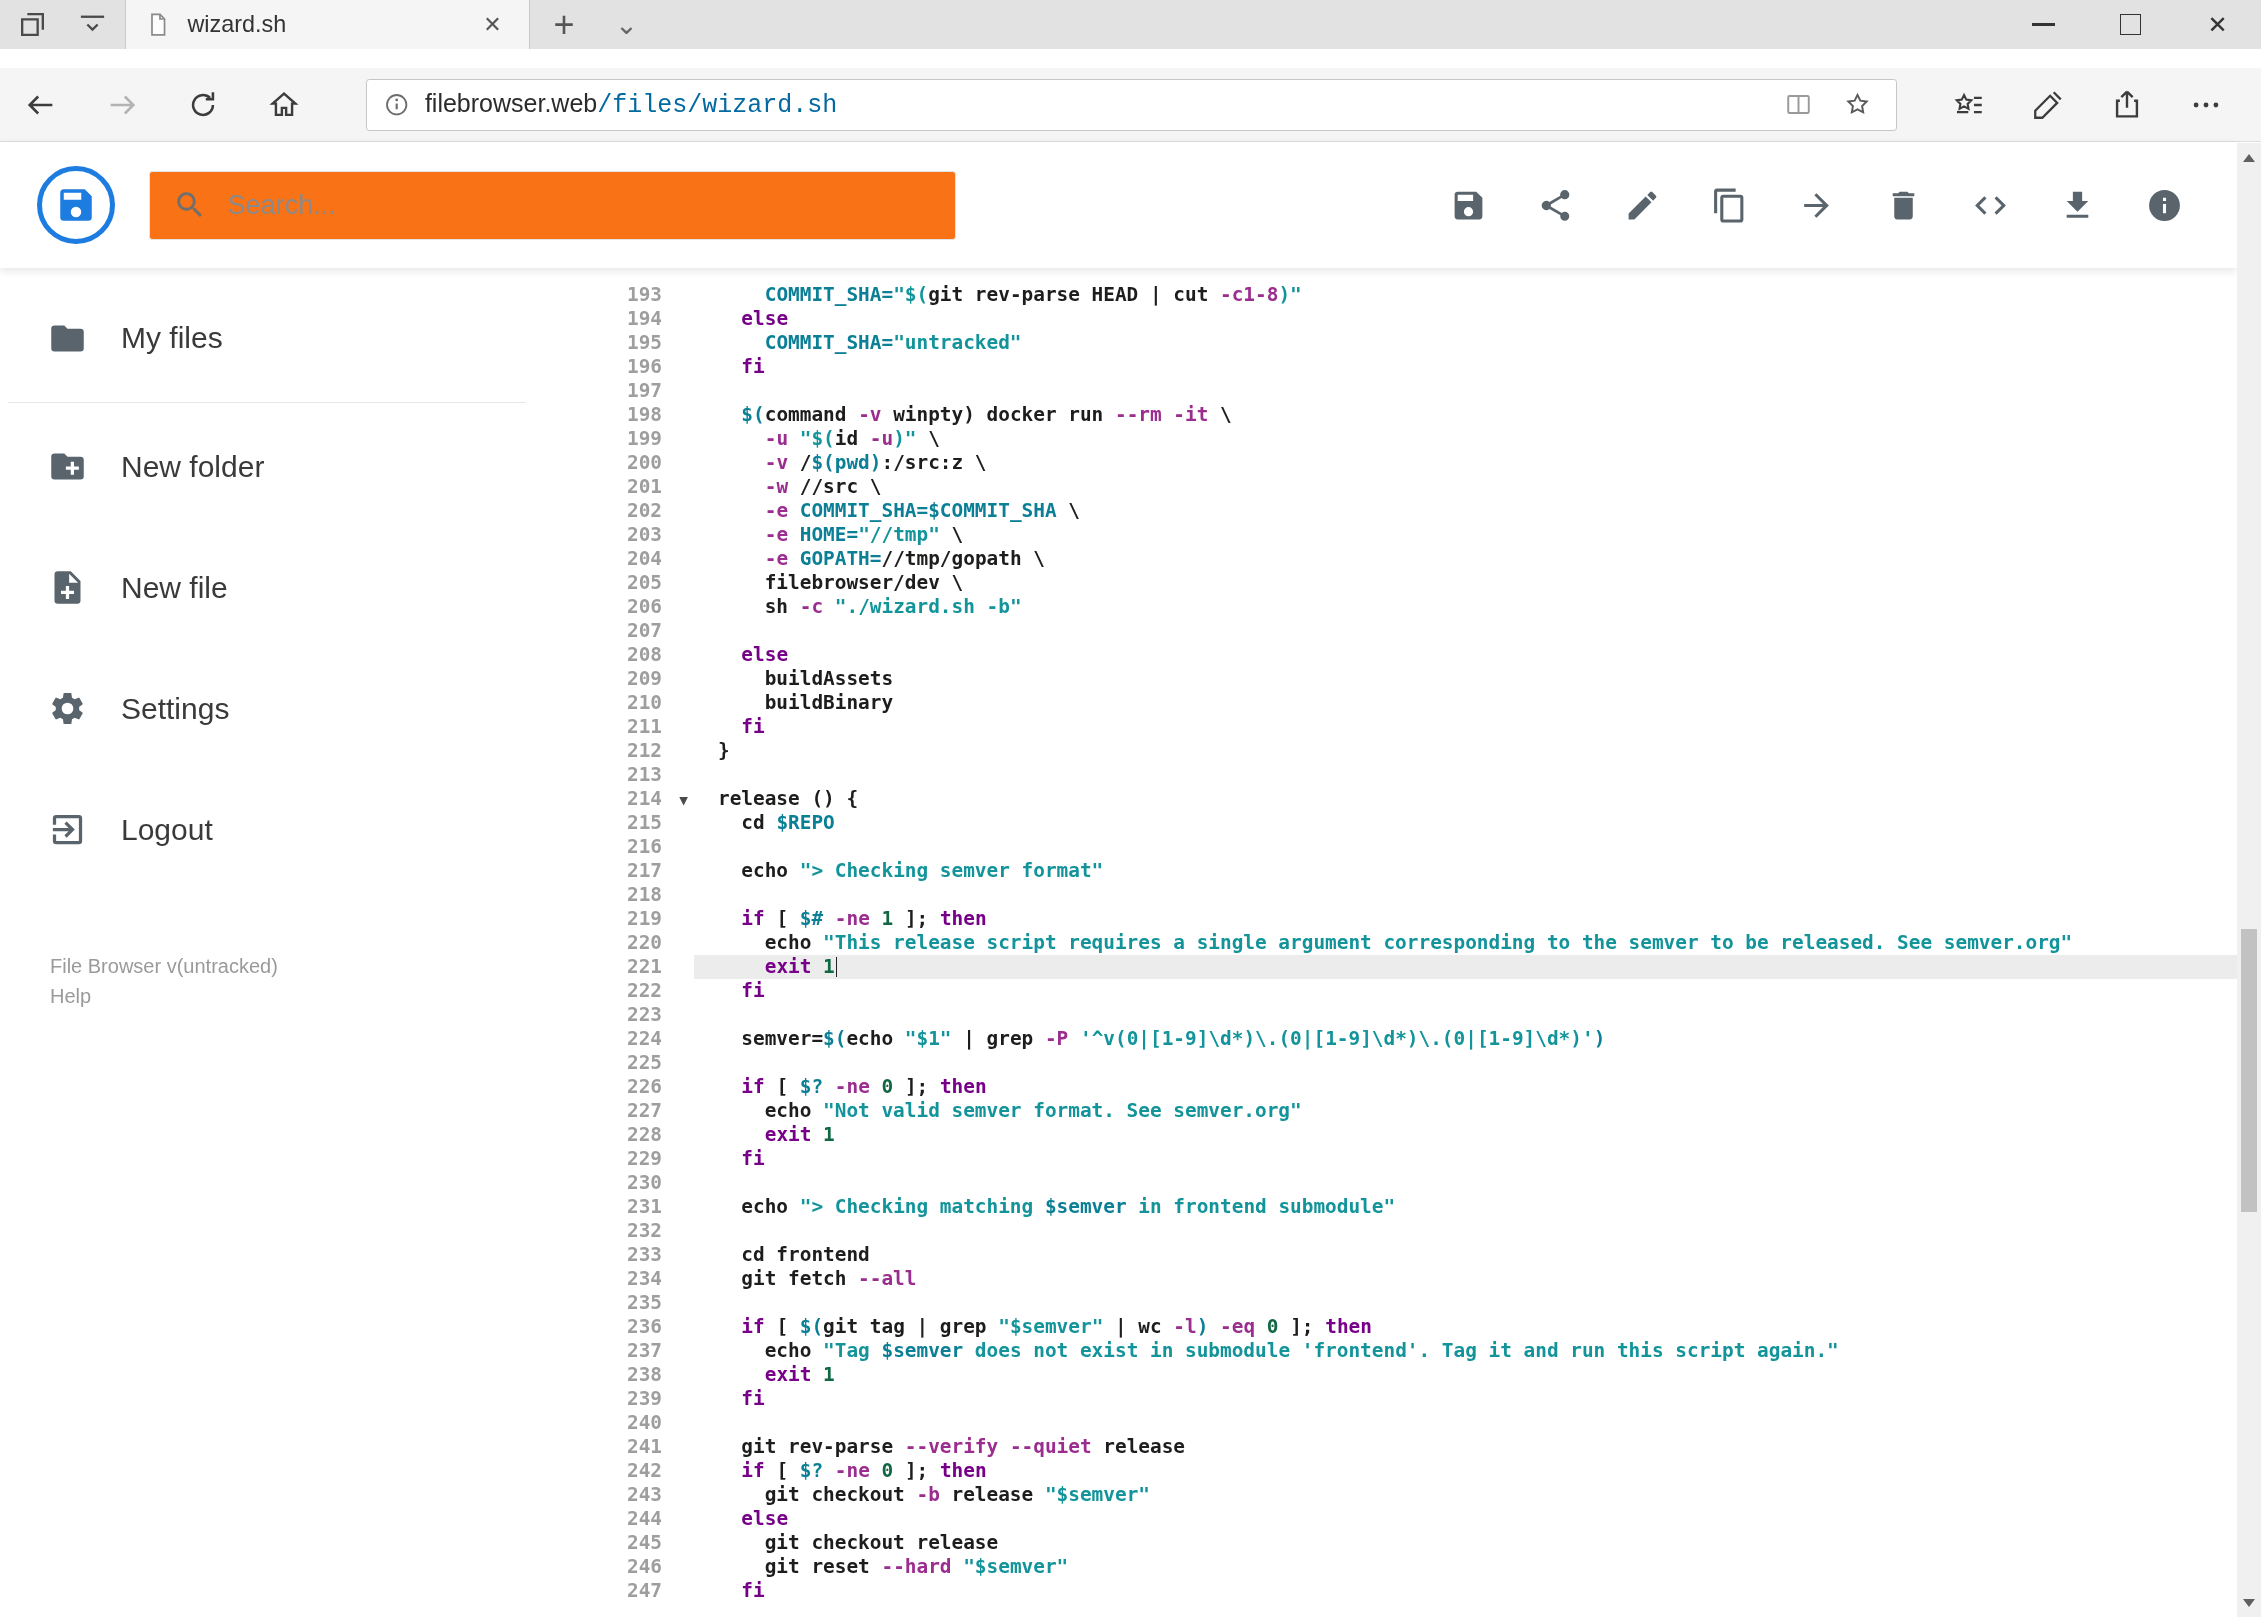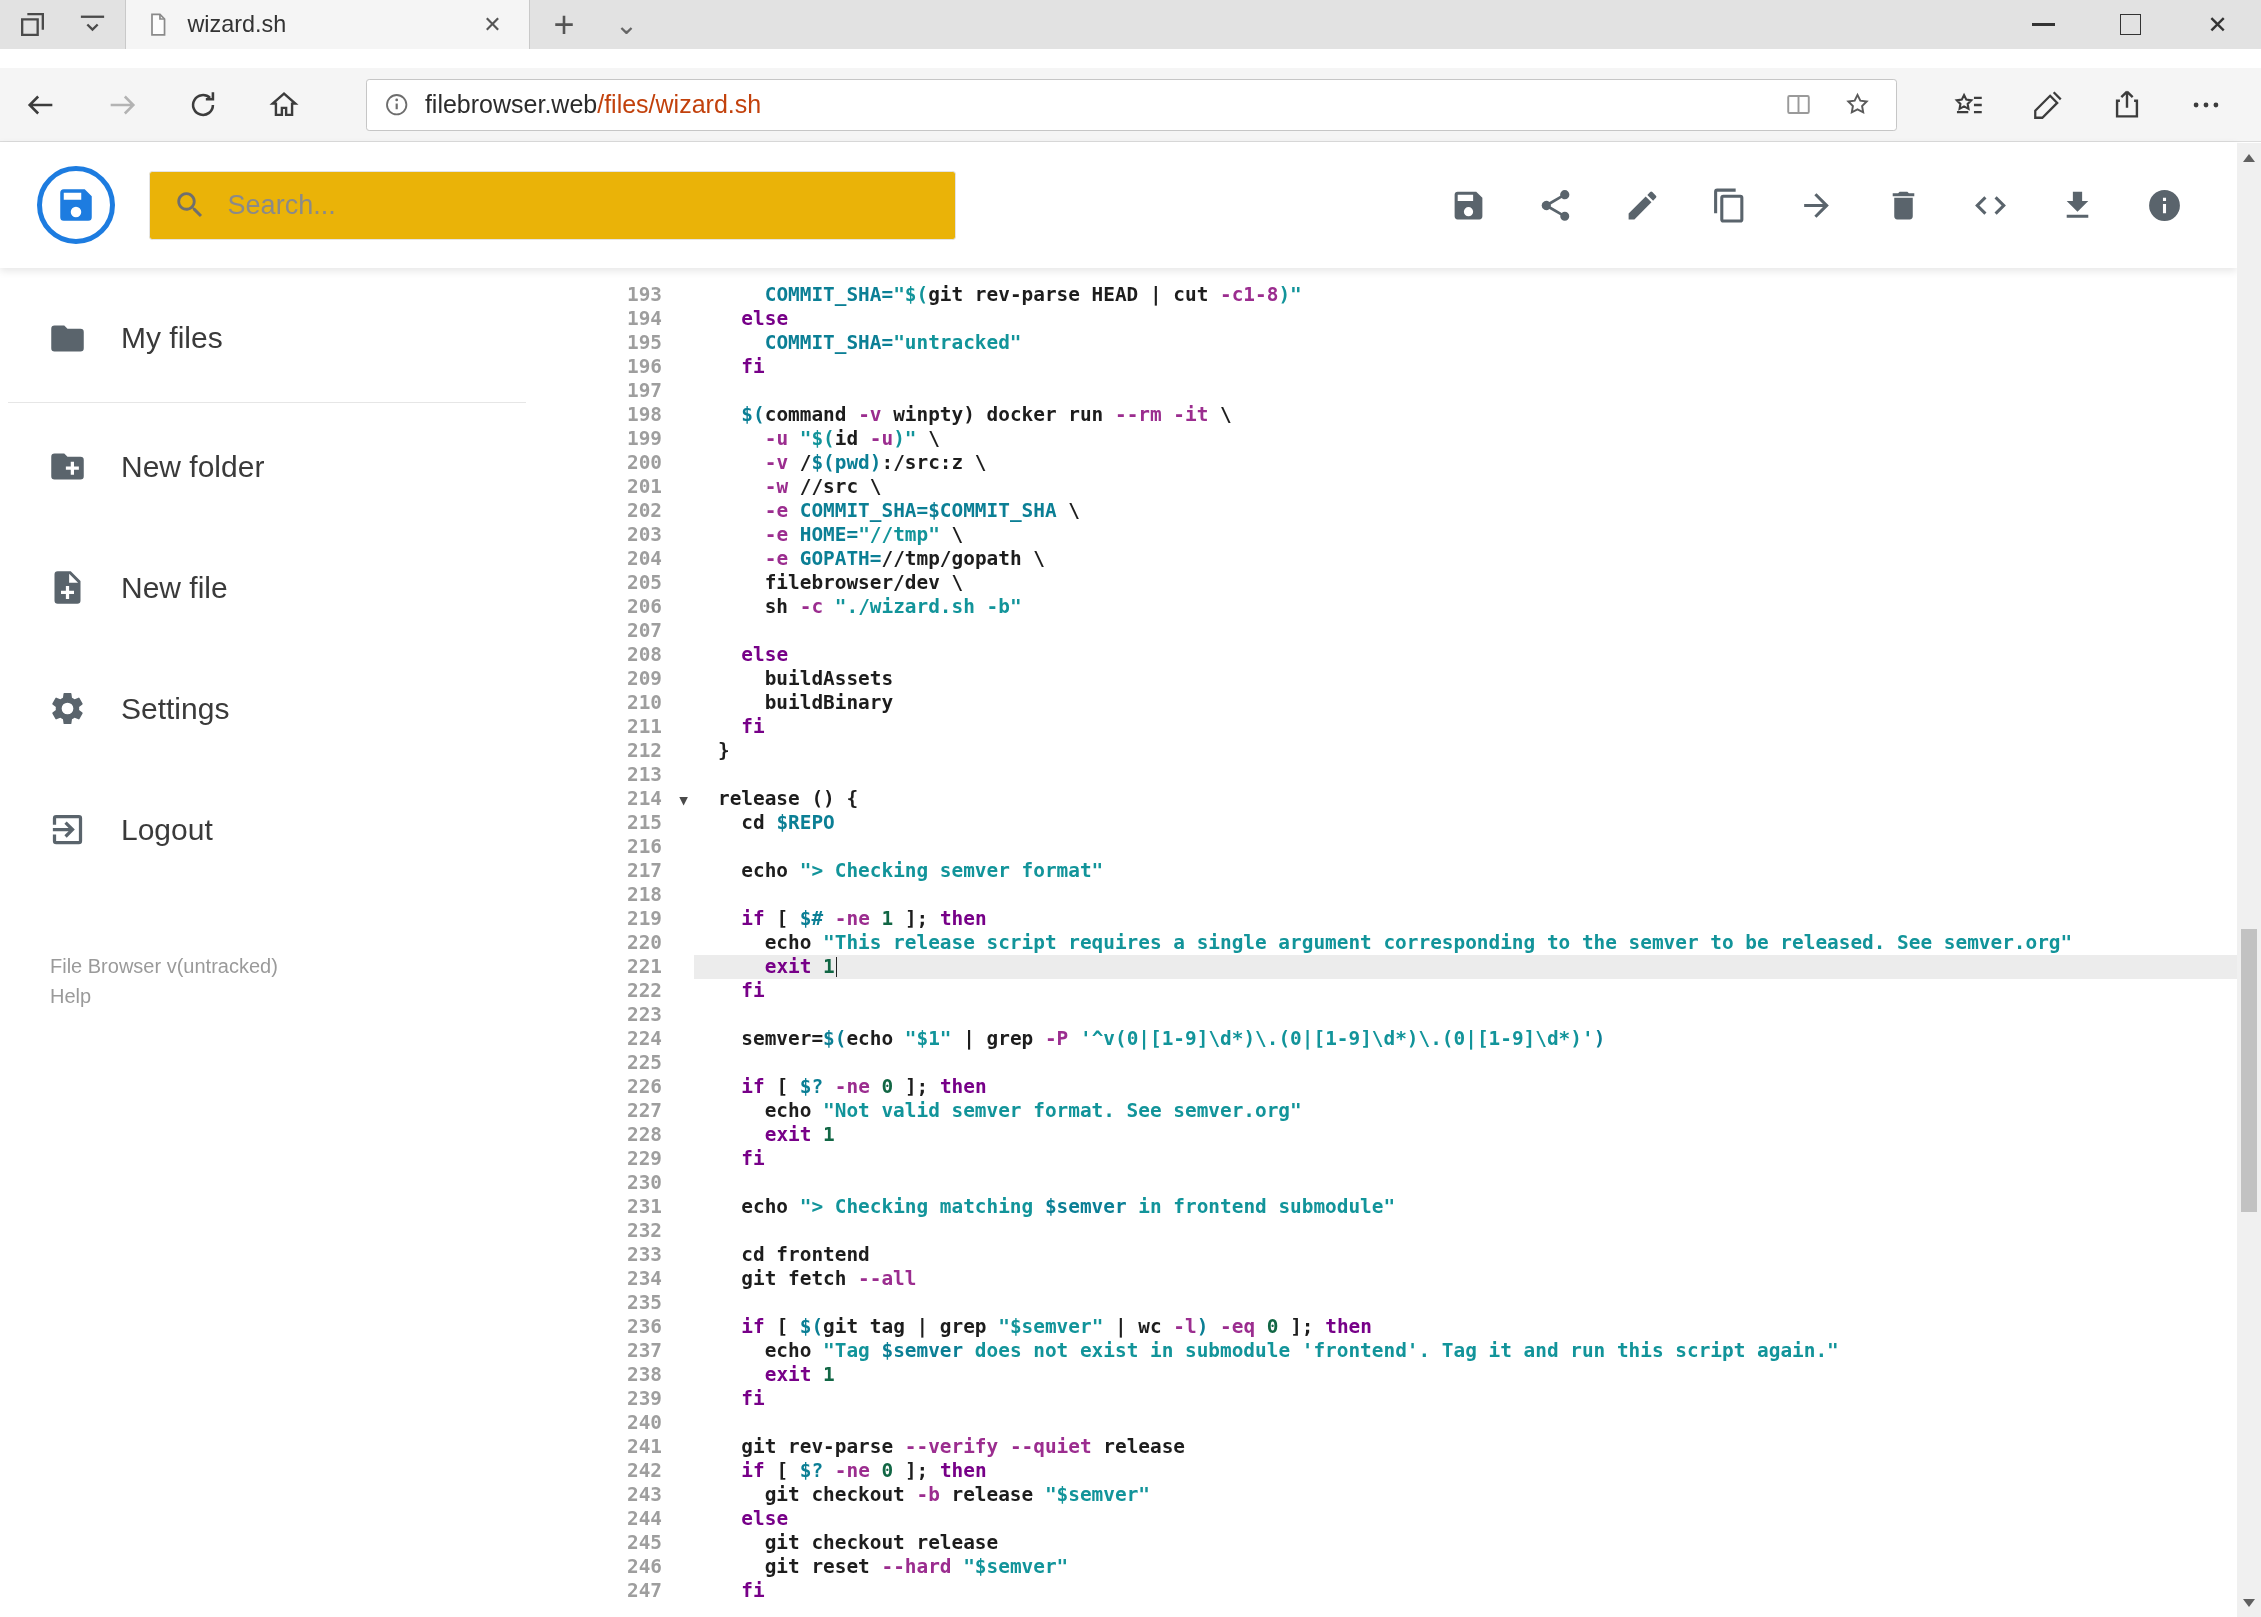--- a/index.html
+++ b/index.html
@@ -48,42 +48,42 @@
   .nav-btn svg { width: 34px; height: 34px; }
   .nav-btn.disabled { color: #b3b3b3; }
   .addressbar {
     margin-left: 42px; width: 1531px; height: 52px;
     background: #ffffff; border: 1.6px solid #c6c6c6; border-radius: 3.2px;
     display: flex; align-items: center; padding: 0 16px; gap: 14.5px;
   }
   .ab-info { color: #6d6d6d; } .ab-info svg { width: 27.4px; height: 27.4px; }
   .url { font-size: 25px; white-space: nowrap; }
   .url .dom { color: #2b2b2b; }
-  .url .path { color: #c2410c; }
+  .url .path { color: #0369a1; font-family: Liberation Mono, monospace; }
   .ab-spacer { flex: 1; }
   .ab-icon { color: #9a9a9a; padding: 0 8px; } .ab-icon svg { width: 29px; height: 29px; }
   .ab-icon.star { color: #5a5a5a; }
   .nav-right { display: flex; margin-left: 32px; }
   .nav-right .nav-btn { width: 79px; }
 
   
   .app-header {
     position: absolute; top: 142px; left: 0; right: 24px; height: 126px;
     background: #ffffff; box-shadow: 0 3.2px 8px rgba(0,0,0,0.10);
     display: flex; align-items: center; z-index: 3;
   }
   .logo {
     margin-left: 37px; width: 78px; height: 78px; border-radius: 50%;
     border: 5.7px solid #1d7ce0; background: #fff;
     display: flex; align-items: center; justify-content: center;
   }
   .logo svg { width: 42px; height: 42px; fill: #1d7ce0; }
   .search {
     margin-left: 34px; width: 807px; height: 69px;
-    background: #eab308; border: 0.8px solid #e4e4e4; border-radius: 3.2px;
+    background: #f97316; border: 0.8px solid #e4e4e4; border-radius: 3.2px;
     display: flex; align-items: center; padding: 0 22.6px; gap: 21px;
   }
   .search svg { width: 34px; height: 34px; fill: #6f6f6f; }
   .search input {
     border: none; outline: none; background: transparent; flex: 1;
     font-family: "Liberation Sans", sans-serif; font-size: 27px; color: #444;
   }
   .search input::placeholder { color: #8a8a8a; opacity: 1; }
   .header-tools { margin-left: auto; margin-right: 29px; display: flex; }
   .tool { width: 87px; height: 87px; display: flex; align-items: center; justify-content: center; color: #5a646c; }

